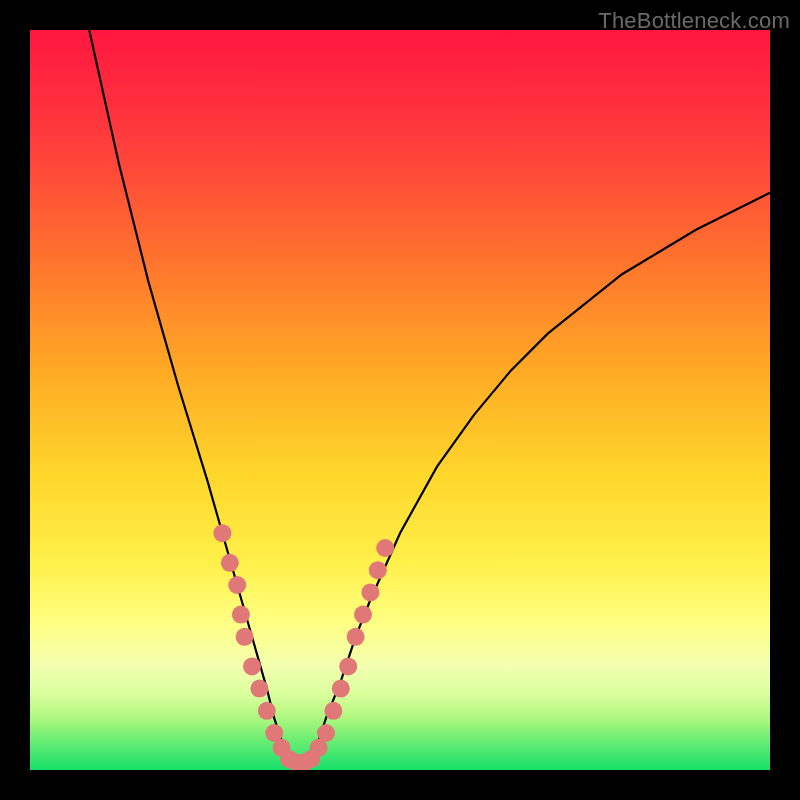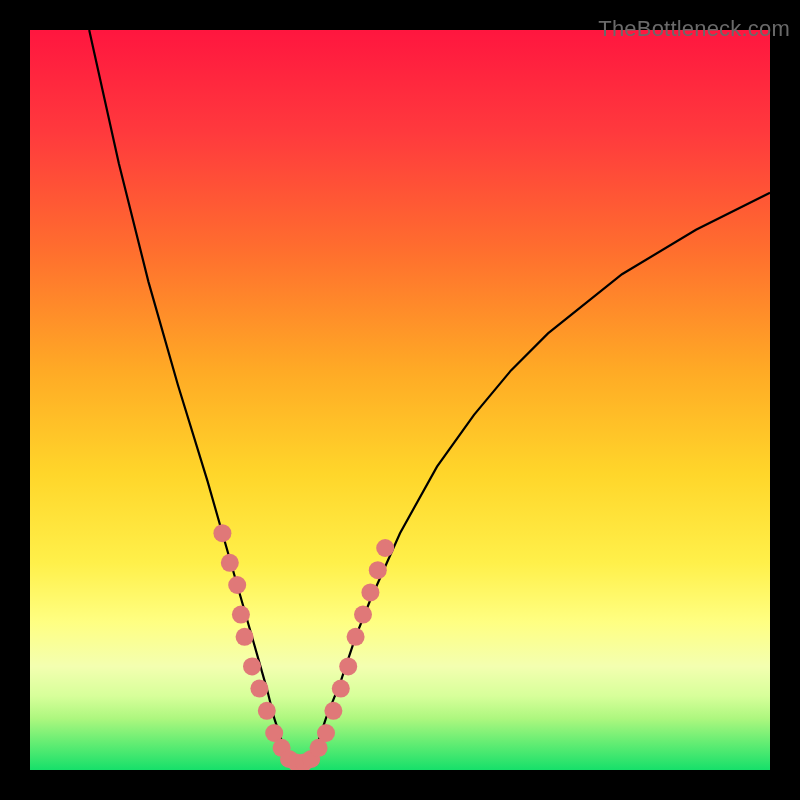--- a/index.html
+++ b/index.html
@@ -21,21 +21,21 @@
   }
   .gradient {
     position: absolute;
     left: 0;
     top: 0;
     width: 100%;
     height: 100%;
   }
   .watermark {
     position: absolute;
-    top: 16px;
+    top: 8px;
     right: 10px;
     color: #6a6a6a;
     font-size: 22px;
     font-weight: 500;
     letter-spacing: 0.2px;
     z-index: 5;
   }
   svg.curve {
     position: absolute;
     left: 0;

